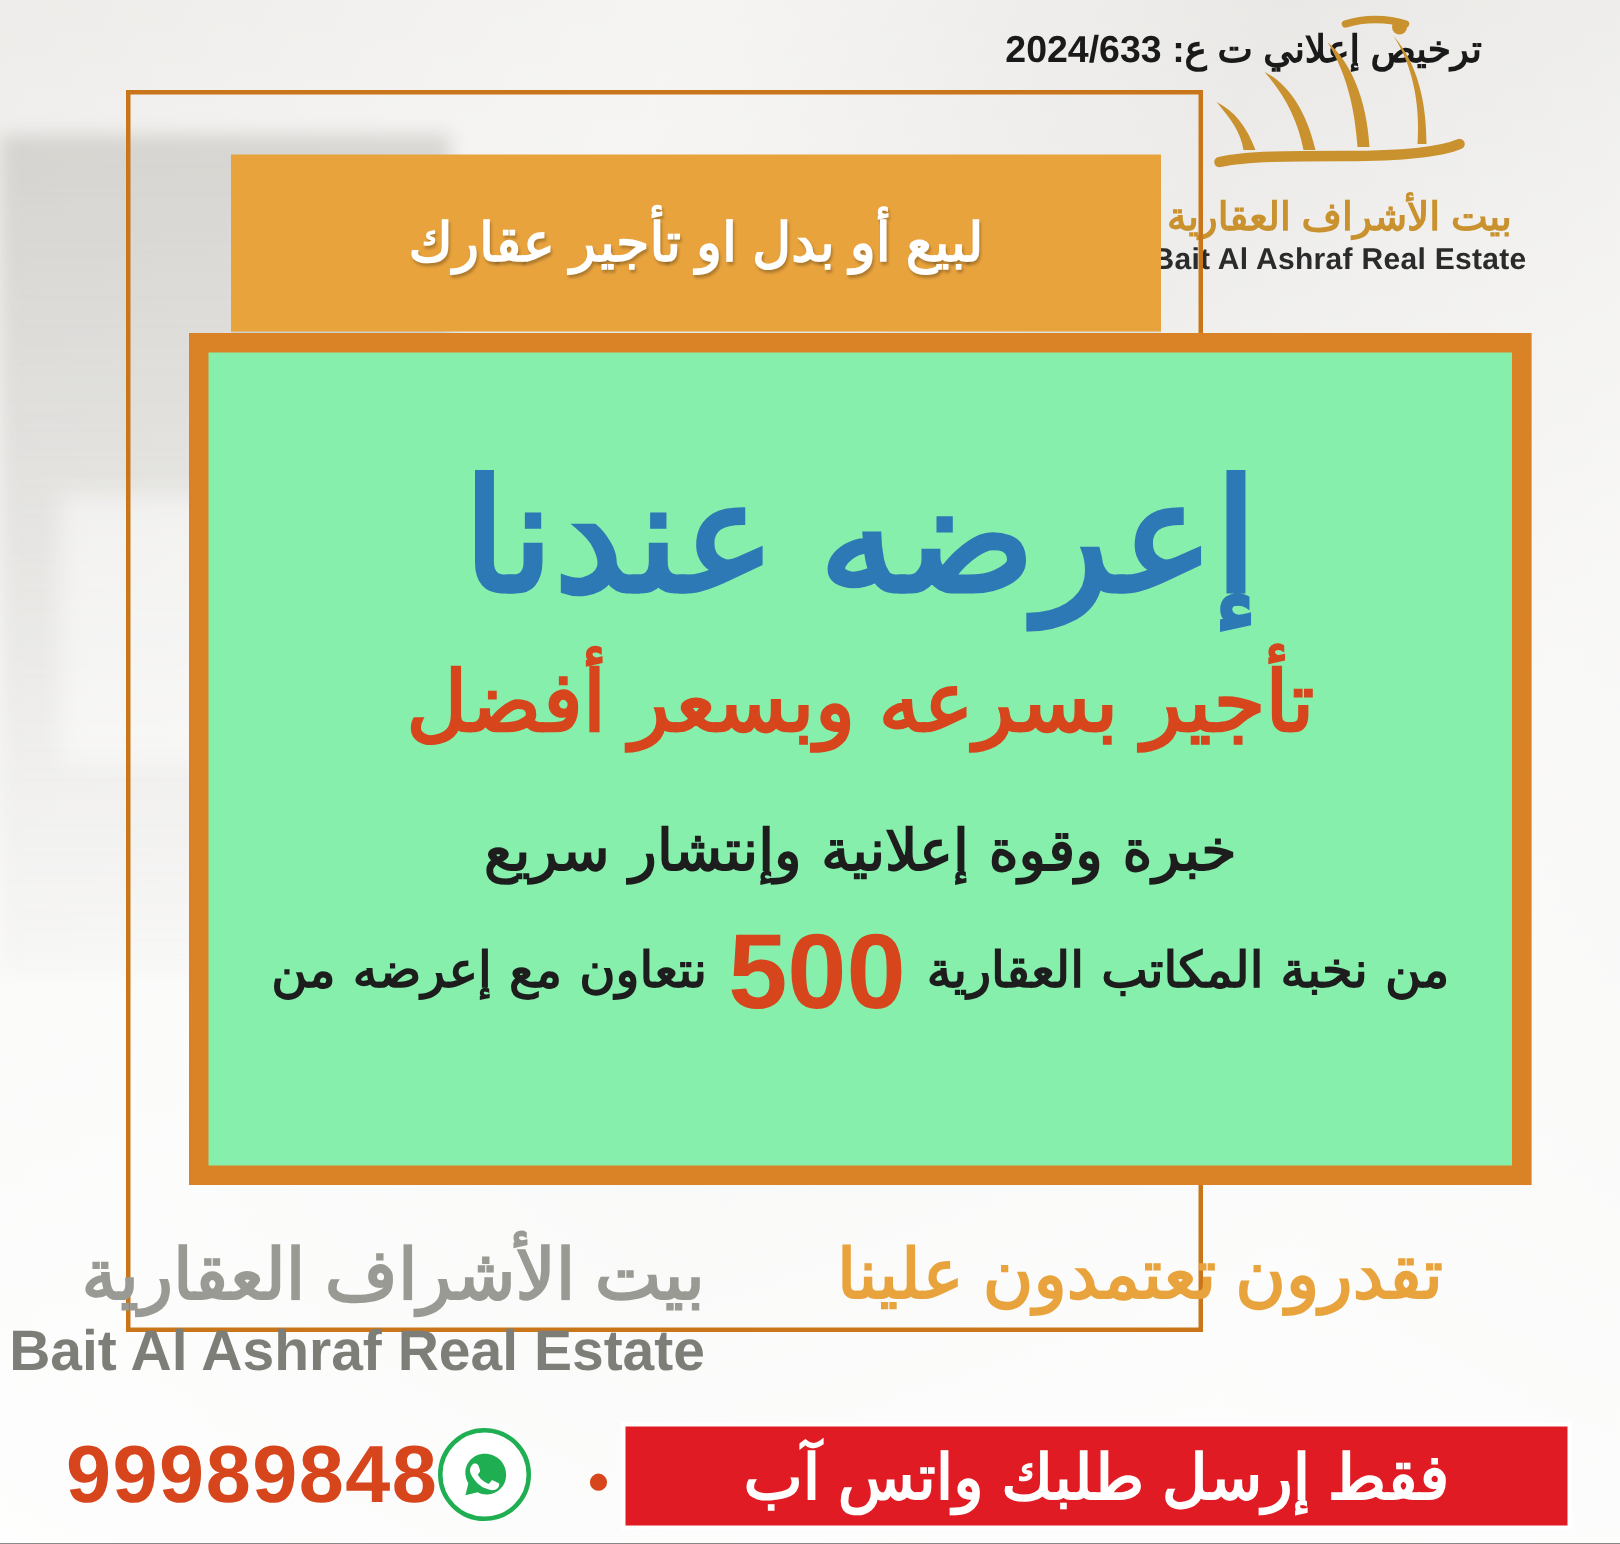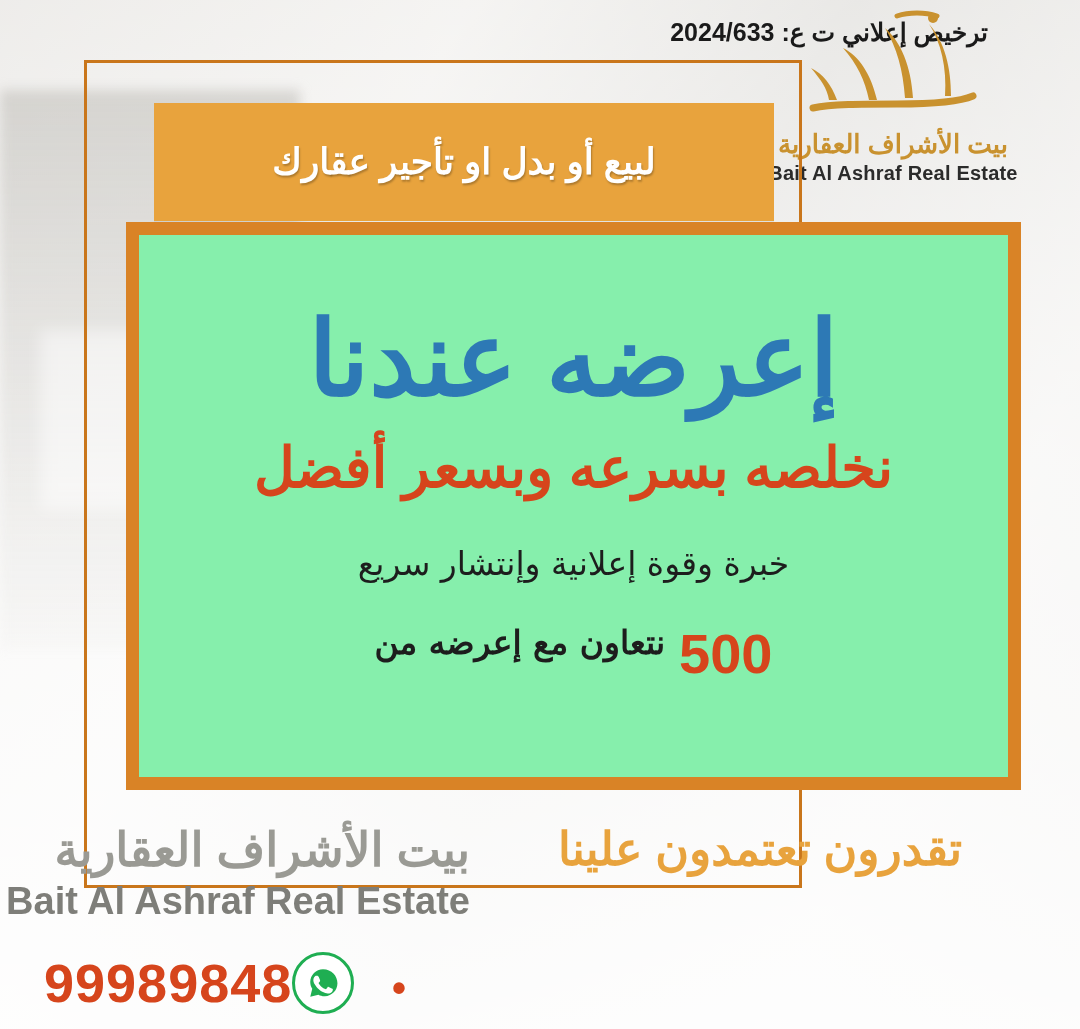--- a/index.html
+++ b/index.html
@@ -163,22 +163,22 @@
     direction: rtl;
     font-size: 56px;
     font-weight: bold;
     color: #d6451c;
     margin-top: 18px;
     white-space: nowrap;
   }
 
   .card-line1 {
     direction: rtl;
-    font-size: 33px;
-    font-weight: normal;
+    font-size: 38px;
+    font-weight: bold;
     color: #1d1d1d;
     margin-top: 44px;
     letter-spacing: 1px;
     white-space: nowrap;
     font-family: "DejaVu Serif", serif;
   }
 
   .card-line2 {
     direction: rtl;
     margin-top: 22px;
@@ -188,26 +188,25 @@
     white-space: nowrap;
     font-family: "DejaVu Serif", serif;
     display: flex;
     align-items: center;
     justify-content: center;
     gap: 14px;
   }
   .card-line2 .count {
     font-family: "Liberation Sans", sans-serif;
     direction: ltr;
-    font-size: 56px;
+    font-size: 71px;
     color: #d6451c;
     line-height: 1;
     position: relative;
     top: 2px;
-    margin-top: 19px;
   }
 
   
   .slogan {
     position: absolute;
     right: 118px;
     top: 822px;
     direction: rtl;
     font-size: 46px;
     font-weight: bold;
@@ -324,33 +323,37 @@
   </div>
 
   <div class="frame-outer"></div>
 
   <div class="headline-bar">
     <span>لبيع أو بدل او تأجير عقارك</span>
   </div>
 
   <div class="card">
     <div class="card-title">إعرضه عندنا</div>
-    <div class="card-sub">نخلصه بسرعه وبسعر أفضل</div>
+    <div class="card-sub">تأجير بسرعه وبسعر أفضل</div>
     <div class="card-line1">خبرة وقوة إعلانية وإنتشار سريع</div>
     <div class="card-line2">
+      <span>من نخبة المكاتب العقارية</span>
       <span class="count">500</span>
       <span>نتعاون مع إعرضه من</span>
     </div>
   </div>
 
   <div class="slogan">تقدرون تعتمدون علينا</div>
 
   <div class="brand-ar">بيت الأشراف العقارية</div>
   <div class="brand-en">Bait Al Ashraf Real Estate</div>
 
+  <div class="cta-bar">
+    <span>فقط إرسل طلبك واتس آب</span>
+  </div>
 
   <div class="phone-row">
     <div class="wa-icon">
       <svg viewBox="0 0 32 32" width="34" height="34" aria-hidden="true">
         <path d="M16 3C9.4 3 4 8.4 4 15c0 2.4.7 4.6 1.9 6.5L4 29l7.7-1.9c1.8 1 3.9 1.5 6.1 1.4 6.6-.2 11.8-5.6 11.8-12.2C29.6 9.2 24.2 3 16 3z" fill="#1fae52"></path>
         <path d="M11.4 9.8c-.3-.7-.6-.7-.9-.7h-.8c-.3 0-.8.1-1.2.6-.4.5-1.6 1.5-1.6 3.7s1.6 4.3 1.9 4.6c.2.3 3.1 4.9 7.7 6.7 3.8 1.5 4.6 1.2 5.4 1.1.8-.1 2.6-1.1 3-2.1.4-1 .4-1.9.3-2.1-.1-.2-.4-.3-.9-.5-.4-.2-2.6-1.3-3-1.4-.4-.2-.7-.2-1 .2-.3.5-1.1 1.4-1.3 1.7-.2.3-.5.3-.9.1-.4-.2-1.9-.7-3.6-2.2-1.3-1.2-2.2-2.6-2.5-3.1-.2-.4 0-.6.2-.8.2-.2.4-.5.6-.8.2-.3.3-.5.4-.8.1-.3.1-.6 0-.8-.1-.2-1-2.6-1.3-3.4z" fill="#ffffff"></path>
       </svg>
     </div>
     <div class="phone-num">99989848</div>
   </div>

